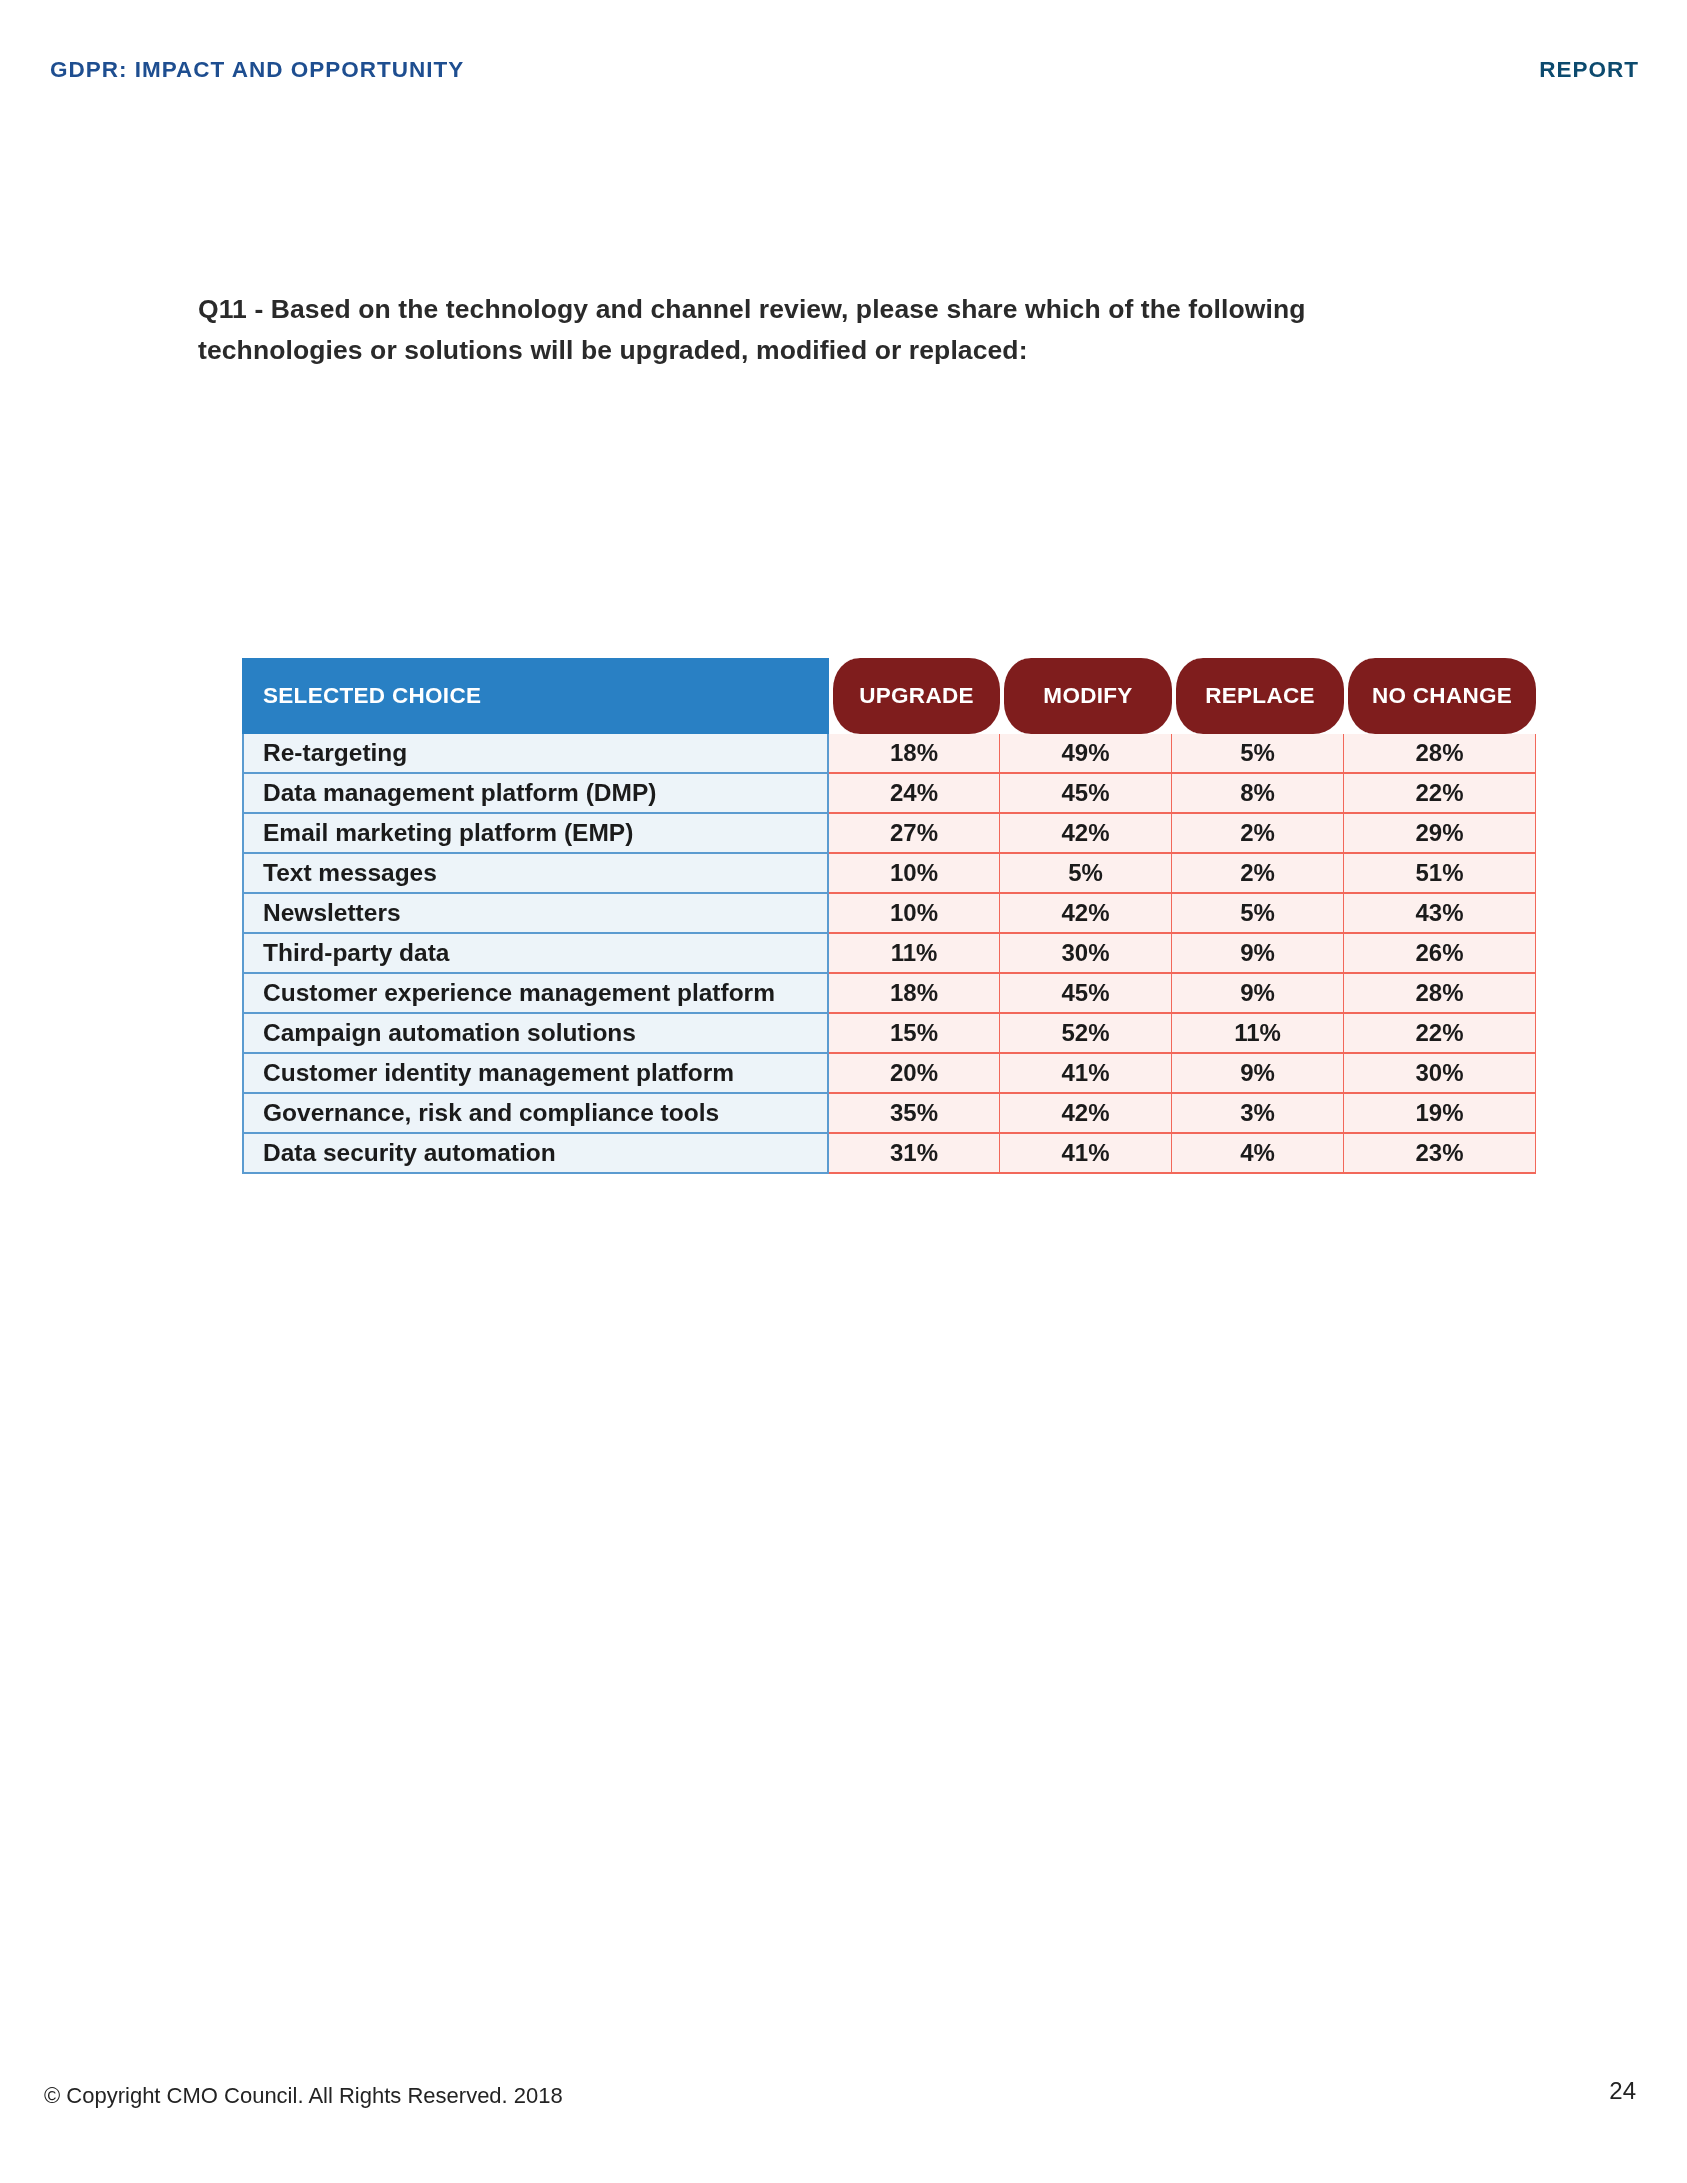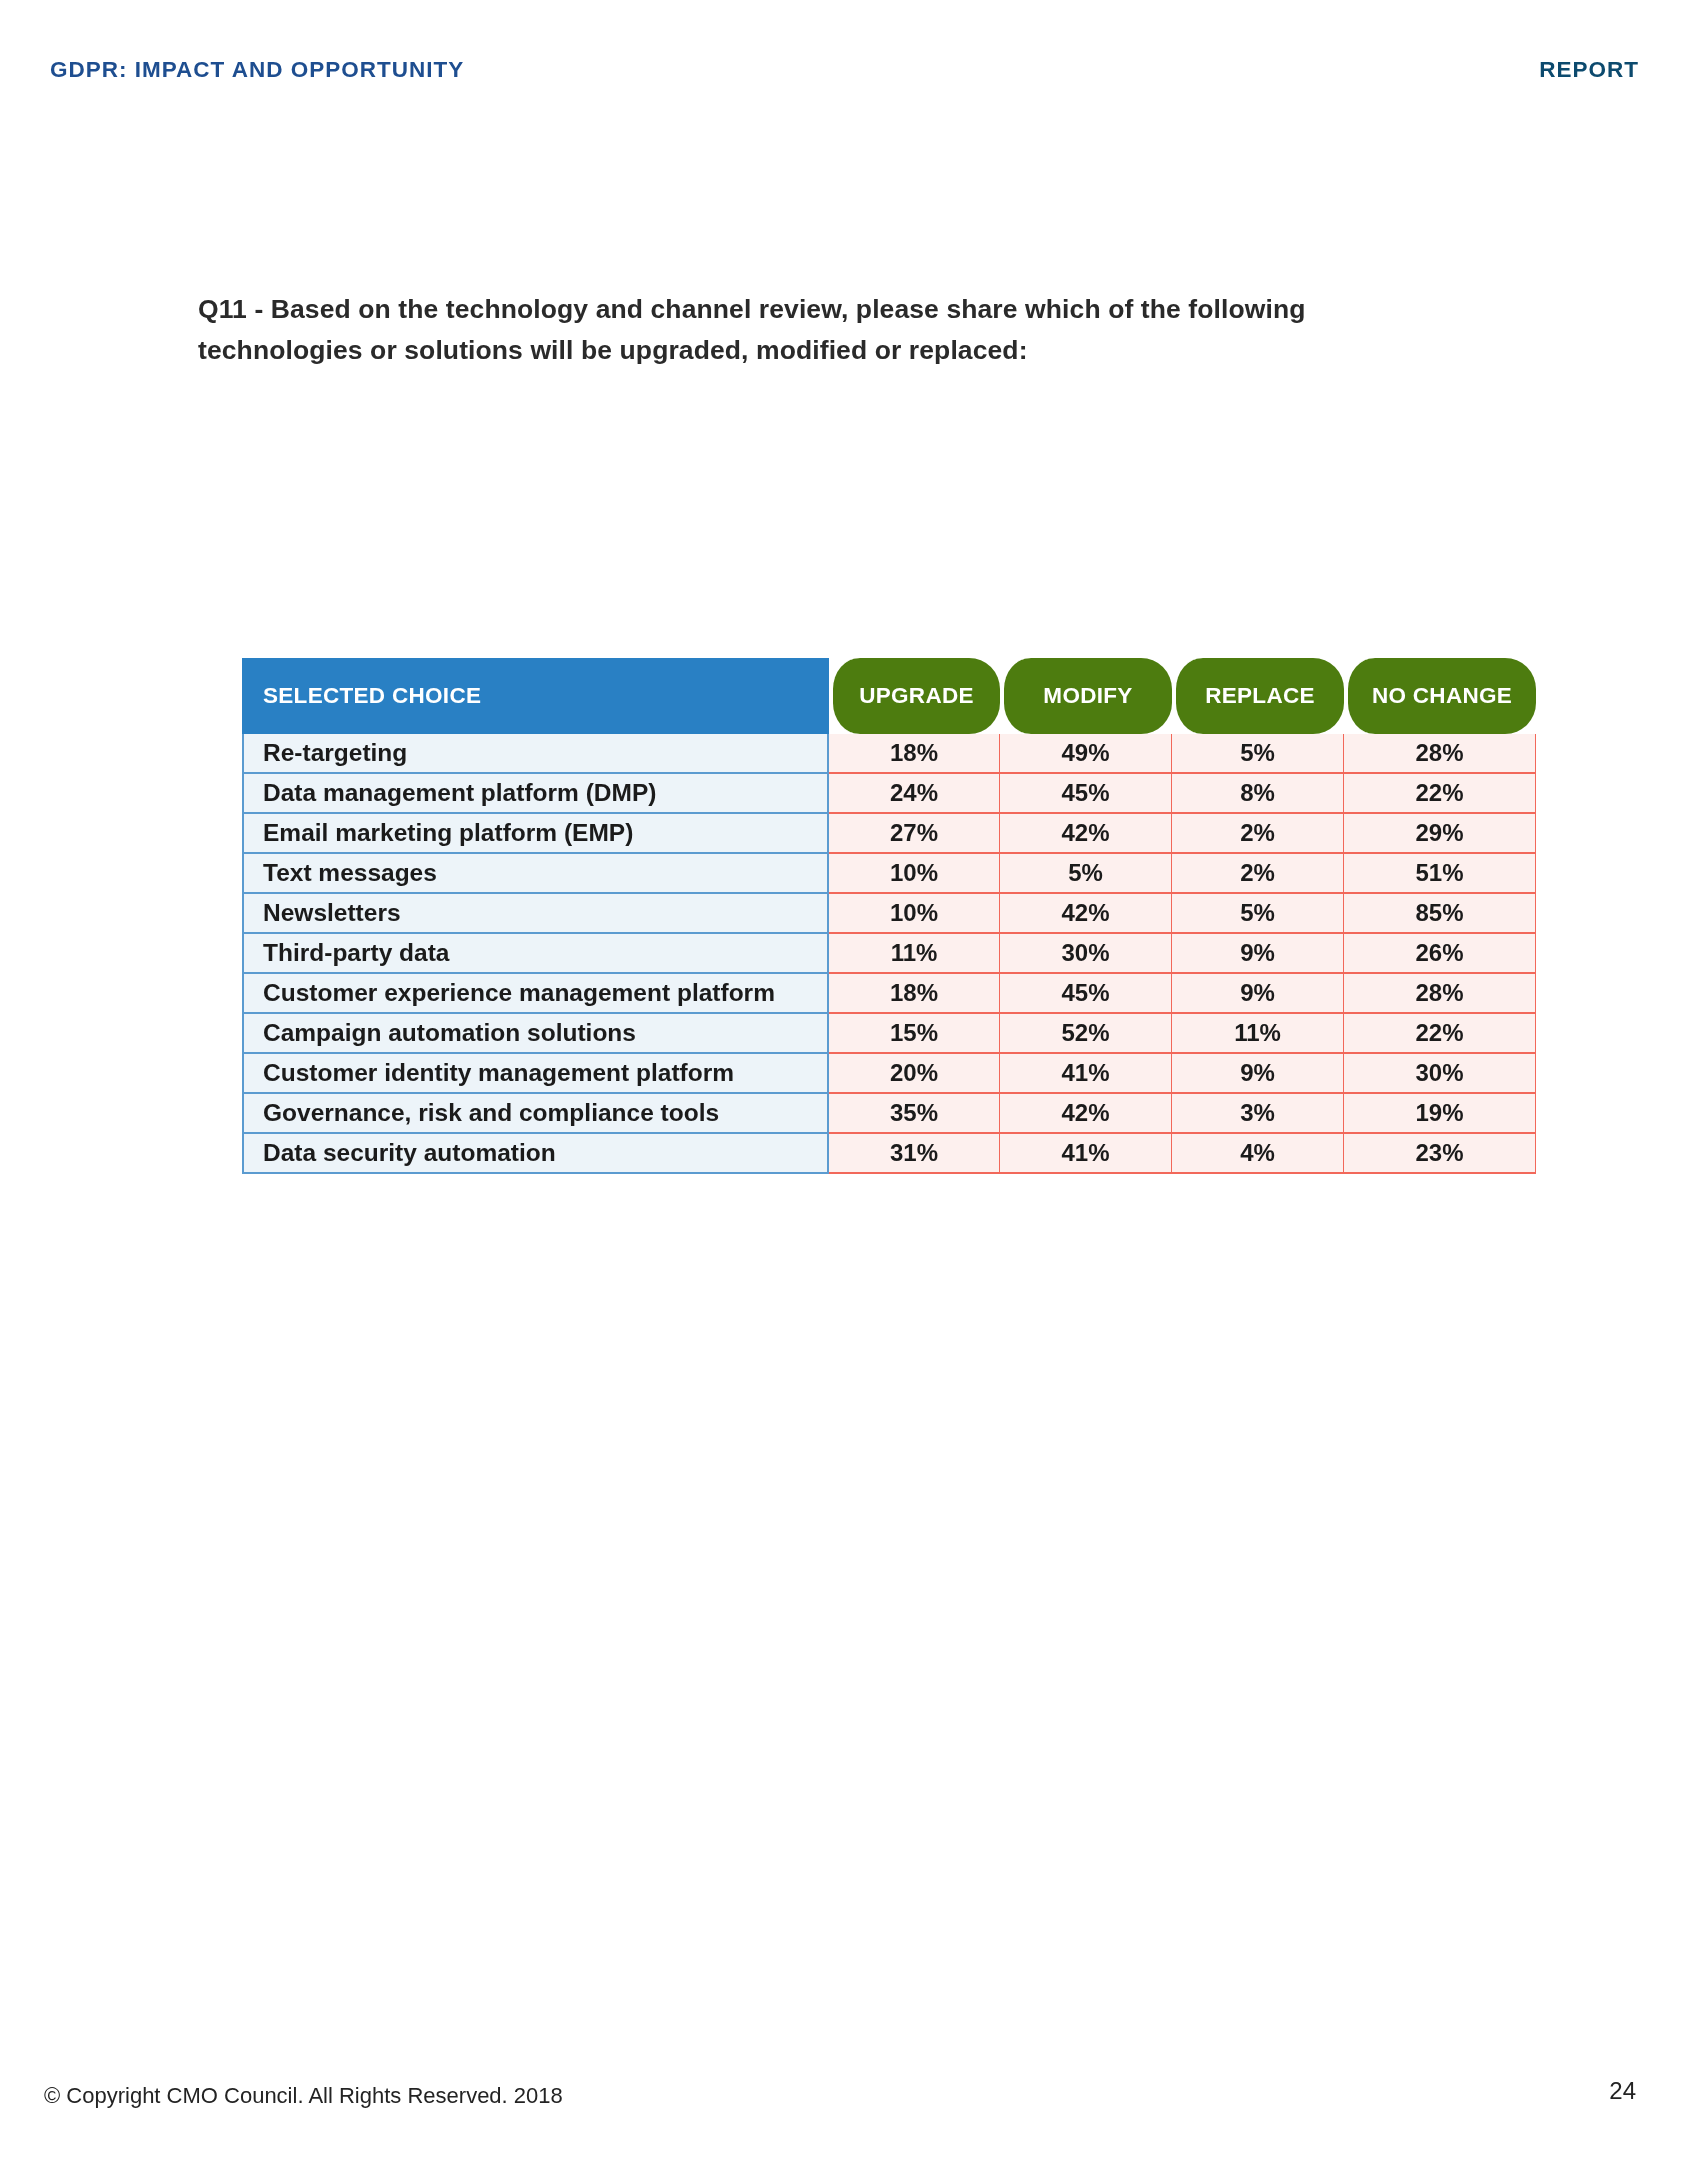--- a/index.html
+++ b/index.html
@@ -75,21 +75,21 @@
     font-weight: 700;
     letter-spacing: 0.3px;
     white-space: nowrap;
   }
   .th.choice {
     background: #2980c4;
     justify-content: flex-start;
     padding-left: 21px;
   }
   .th.metric {
-    background: #4d7c0f;
+    background: #7f1d1d;
     border-left: 4px solid #ffffff;
     border-radius: 31px;
   }
 
   .td {
     height: 40px;
     box-sizing: border-box;
     display: flex;
     align-items: center;
   }
@@ -180,21 +180,21 @@
     <div class="td val">5%</div>
     <div class="td val">2%</div>
     <div class="td val">51%</div>
   </div>
 
   <div class="tr">
     <div class="td label">Newsletters</div>
     <div class="td val">10%</div>
     <div class="td val">42%</div>
     <div class="td val">5%</div>
-    <div class="td val">85%</div>
+    <div class="td val">43%</div>
   </div>
 
   <div class="tr">
     <div class="td label">Third-party data</div>
     <div class="td val">11%</div>
     <div class="td val">30%</div>
     <div class="td val">9%</div>
     <div class="td val">26%</div>
   </div>
 

